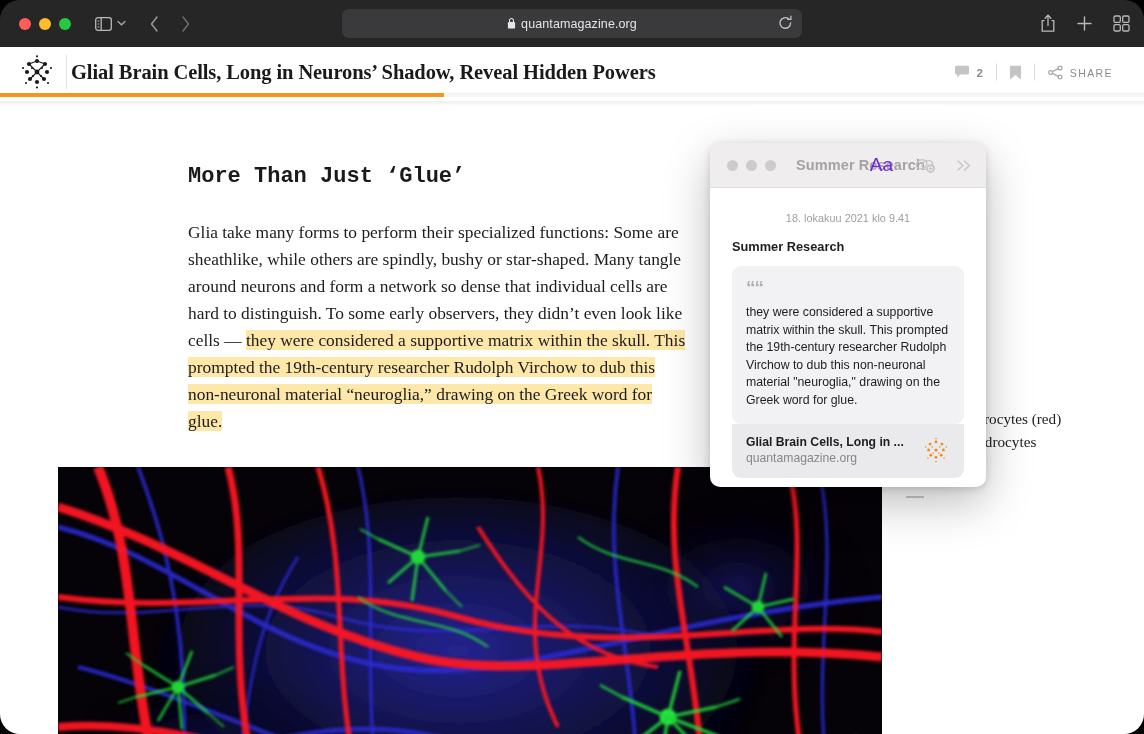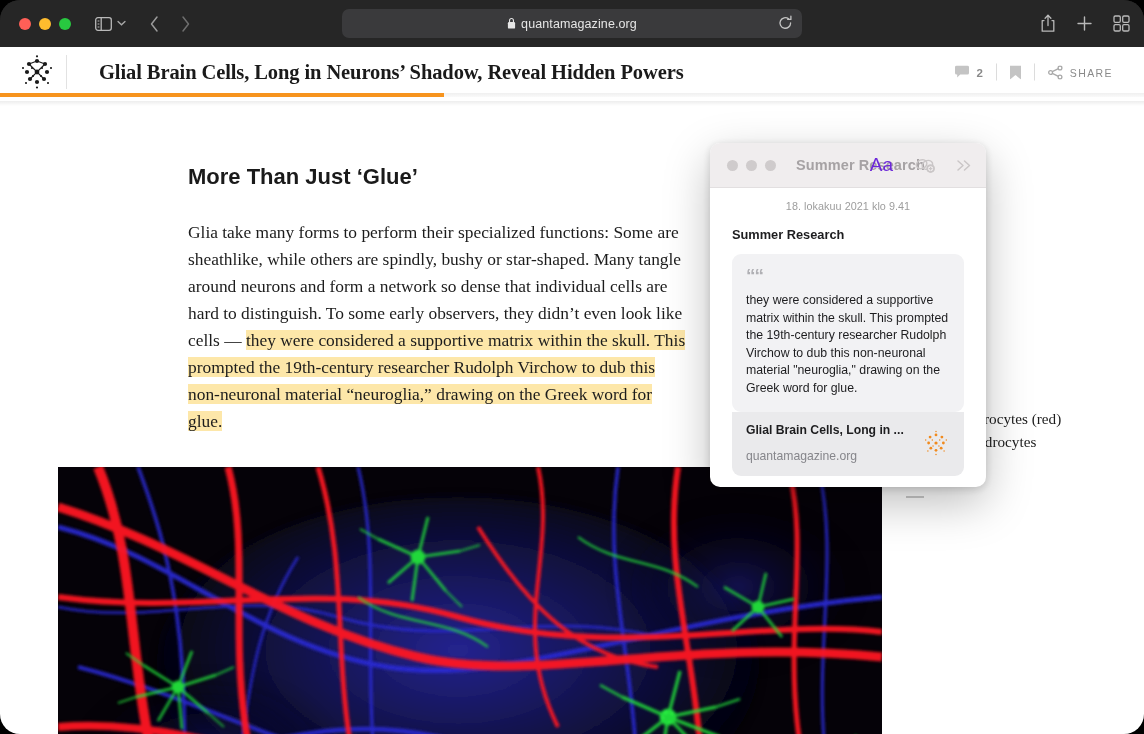--- a/index.html
+++ b/index.html
@@ -61,21 +61,21 @@
 
   
   #site-header {
     position: relative; height: 50px; width: 100%;
     background: #fff;
     display: flex; align-items: center;
   }
   #quanta-logo { margin-left: 18px; width: 38px; height: 38px; }
   #header-divider { width: 1px; height: 34px; background: #e2e2e2; margin-left: 10px; }
   #article-headline {
-    margin-left: 32px;
+    margin-left: 4px;
     font-family: "Liberation Serif", serif;
     font-weight: bold; font-size: 20.5px; color: #1a1a1a;
     letter-spacing: -0.1px; white-space: nowrap; text-align: center;
   }
   #header-actions {
     position: absolute; right: 18px; top: 50%; transform: translateY(-50%);
     display: flex; align-items: center; gap: 0px; color: #b5b5b5;
   }
   .hdr-item { display: flex; align-items: center; gap: 7px; padding: 0 13px; }
   .hdr-sep { width: 1px; height: 17px; background: #dcdcdc; }
@@ -93,21 +93,21 @@
     background: linear-gradient(to bottom, rgba(0,0,0,.07), rgba(0,0,0,0));
     pointer-events: none;
   }
 
   
   #article-body {
     position: absolute; top: 54px; left: 0; width: 1144px;
   }
   #section-heading {
     position: absolute; left: 188px; top: 63px;
-    font-family: Liberation Sans, sans-serif;
+    font-family: Liberation Mono, monospace;
     font-weight: bold; font-size: 22px; color: #1a1a1a;
   }
   #body-paragraph {
     position: absolute; left: 188px; top: 118px; width: 500px;
     font-family: "Liberation Serif", serif;
     font-size: 17.4px; line-height: 27px; color: #1c1c1c;
   }
   .hl { background: #fde7a9; }
 
   #article-figure {
@@ -151,21 +151,21 @@
   #notes-title {
     margin-left: 20px; font-size: 14.5px; font-weight: 600; color: #a6a2a4;
     letter-spacing: .1px;
   }
   #notes-tools {
     position: absolute; right: 14px; display: flex; align-items: center; gap: 21px;
     color: #cac6c7;
   }
   #notes-format-icon { font-size: 19px; color: #6d28d9; }
 
-  #notes-body { padding: 12px 22px 0 22px; }
+  #notes-body { padding: 24px 22px 0 22px; }
   #note-date {
     text-align: center; font-size: 10.8px; color: #9d9d9d; letter-spacing: .05px;
     margin-bottom: 15px;
   }
   #note-title {
     font-size: 12.8px; font-weight: bold; color: #1d1d1f; margin-bottom: 12px;
   }
   #note-quote-block {
     background: #f2f2f4; border-radius: 9px;
     padding: 12px 14px 14px 14px;
@@ -176,21 +176,21 @@
   }
   #quote-text { font-size: 12.3px; line-height: 17.6px; color: #1d1d1f; }
 
   #note-link-card {
     background: #eaeaec;
     margin: 0 0 0 0;
     padding: 11px 14px 13px 14px;
     display: flex; align-items: center; justify-content: space-between;
     border-bottom-left-radius: 9px; border-bottom-right-radius: 9px;
   }
-  #link-card-text { display: flex; flex-direction: column; gap: 12px; }
+  #link-card-text { display: flex; flex-direction: column; gap: 2px; }
   #link-title { font-size: 12.2px; font-weight: bold; color: #1d1d1f; }
   #link-domain { font-size: 12.2px; color: #86868b; }
   #link-favicon { width: 28px; height: 28px; flex: none; }
 </style>
 </head>
 <body>
 
 <div id="browser-window">
 
   <div id="browser-toolbar">

